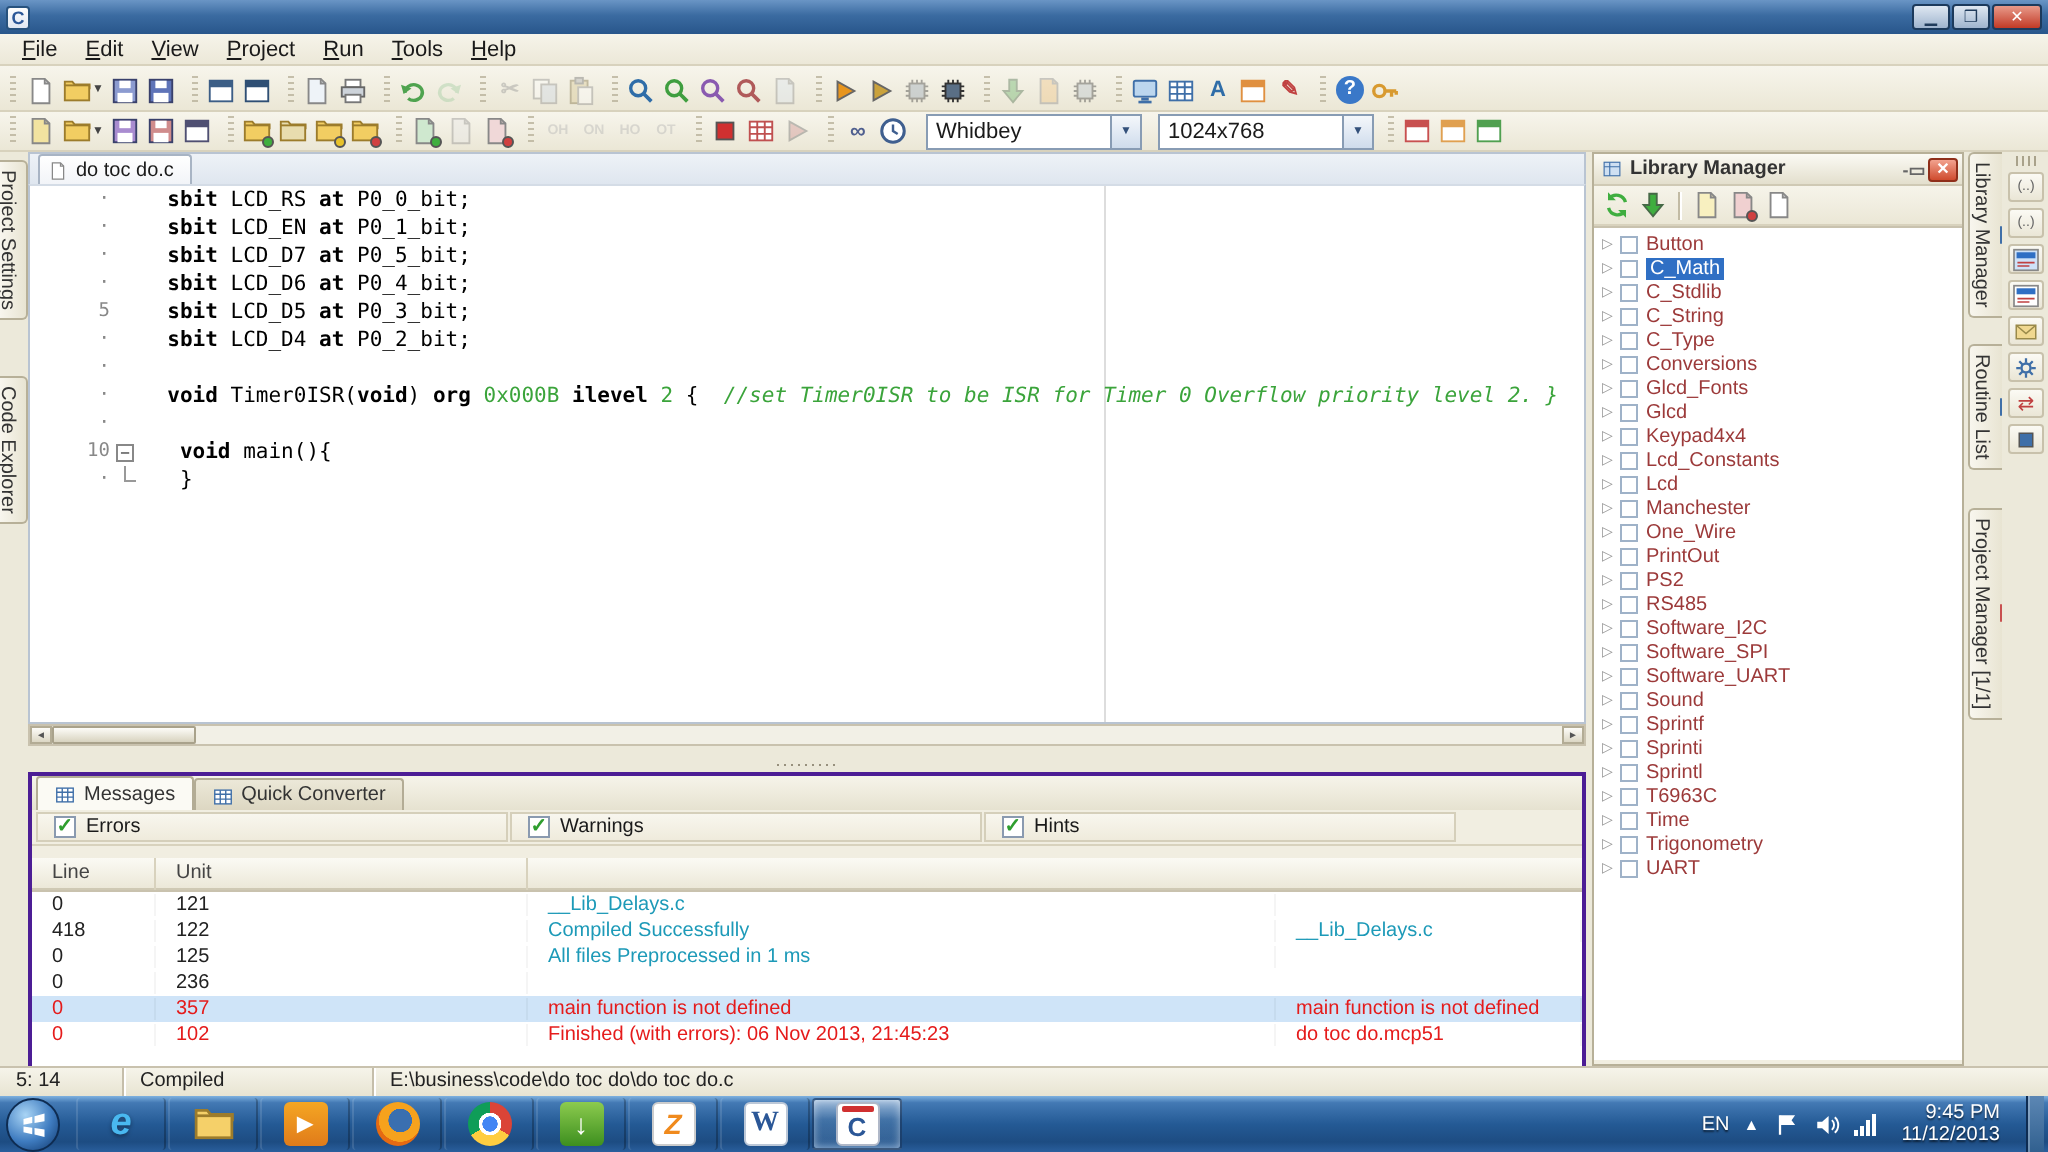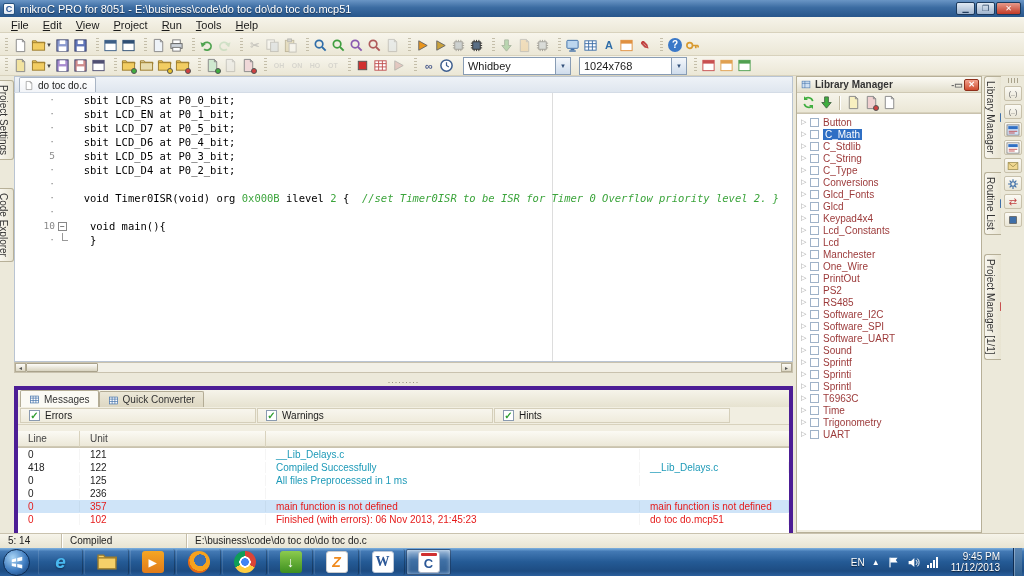--- a/index.html
+++ b/index.html
@@ -47,30 +47,30 @@
   
   #editor-tabbar{left:14px;top:76px;width:779px;height:16px;background:linear-gradient(#eef2f7,#dfe6ef);border:1px solid #b9c4d2;border-bottom:none;display:flex;align-items:flex-end;padding-left:4px}
   #editor-tab{display:flex;align-items:center;gap:4px;background:linear-gradient(#ffffff,#f2f4f8);border:1px solid #a8b4c4;border-bottom:none;border-radius:2px 2px 0 0;height:15px;padding:0 8px 0 4px;font-size:10px}
   #code-area{left:14px;top:92px;width:779px;height:270px;background:#fff;border:1px solid #b9c4d2;border-top:1px solid #d4dce6;overflow:hidden;font-family:"DejaVu Sans Mono",monospace;font-size:10.5px;line-height:14px}
   #margin-guide{position:absolute;left:537px;top:0;bottom:0;width:1px;background:#ddd}
   .cl{height:14px;white-space:pre;display:flex;position:relative}
   .cl .gut{width:40px;text-align:right;color:#888;font-size:9.5px;flex:0 0 40px}
   .cl .foldcol{width:16px;flex:0 0 16px;position:relative}
   .foldbox{position:absolute;left:3px;top:2.5px;width:9px;height:9px;border:1px solid #888;background:#fff;font-size:8px;line-height:7px;text-align:center;color:#444}
   .foldtail{position:absolute;left:7px;top:0;width:6px;height:8px;border-left:1px solid #999;border-bottom:1px solid #999}
-  .cl .k{font-weight:normal;color:#000}
+  .cl .k{font-weight:bold;color:#000}
   .cl .p{color:#000}
   .cl .n{color:#3ba43b}
   .cl .c{color:#3ba43b;font-style:italic}
   #hscroll{left:14px;top:362px;width:779px;height:11px;background:#f2f0e6;border:1px solid #c9c2ae;display:flex;align-items:center}
   .sbtn{width:11px;height:9px;background:linear-gradient(#fdfcf8,#dcd7c4);border:1px solid #b3ac95;font-size:5px;line-height:8px;text-align:center;color:#555}
   .sthumb{height:9px;background:linear-gradient(#fdfcf8,#d8d3bf);border:1px solid #a9a28b;border-radius:1px}
   #splitter{left:14px;top:373px;width:779px;height:13px;display:flex;align-items:center;justify-content:center;color:#8a8370;font-size:9px;letter-spacing:1px}
   
-  #bottom{left:14px;top:386px;width:779px;height:147px;background:#f1eee1;border:4px solid #4c1d95}
+  #bottom{left:14px;top:386px;width:779px;height:147px;background:#f1eee1;border:2px solid #4c1d95}
   #msg-tabs{height:17px;display:flex;align-items:flex-end;padding-left:2px;background:linear-gradient(#f6f4ea,#e6e2d0)}
   .mtab{display:flex;align-items:center;gap:4px;height:16px;padding:0 8px;border:1px solid #b3ac95;border-bottom:none;border-radius:2px 2px 0 0;background:linear-gradient(#ece8d8,#ddd7c2);font-size:10px;color:#333}
   .mtab.active{background:#fbfaf4;height:17px}
   .mtab .ticon{width:11px;height:10px}
   #msg-filters{height:18px;display:flex;border-bottom:1px solid #d8d2bd;background:#f1eee1;padding:1px 2px}
   .fcell{width:236px;display:flex;align-items:center;gap:5px;border:1px solid #d5cfba;background:linear-gradient(#f8f6ee,#efebdc);padding-left:8px;margin-right:1px;font-size:10px}
   .cb{width:11px;height:11px;background:#fff;border:1px solid #8a9ab0;color:#2f9e2f;font-size:10px;font-weight:bold;line-height:9px;text-align:center}
   #msg-gap{height:6px}
   #msg-table{background:#fff;height:98px;border-top:1px solid #c9c2ae}
   .mrow{display:grid;grid-template-columns:62px 186px 374px 1fr;height:13px;align-items:center;font-size:10px}
@@ -113,21 +113,20 @@
   .bars{display:flex;align-items:flex-end;gap:1px;height:11px}
   .bars i{width:2px;background:#fff;display:block}
   #clock{text-align:right;font-size:10px;line-height:11px;text-shadow:0 1px 1px rgba(0,0,0,.6);padding:0 6px}
   #show-desktop{width:9px;height:28px;background:linear-gradient(180deg,#5c87b4,#31608f);border-left:1px solid #0e2c52;box-shadow:inset 1px 0 0 rgba(255,255,255,.3)}
 </style>
 </head>
 <body>
 
 <div id="titlebar" class="abs">
   <div id="app-icon">C</div>
-  <div id="title-text">mikroC PRO for 8051 - E:\business\code\do toc do\do toc do.mcp51</div>
   <div class="winbtns">
     <div class="winbtn">▁</div>
     <div class="winbtn">❒</div>
     <div class="winbtn close">✕</div>
   </div>
 </div>
 
 <div id="menubar" class="abs">
     <span class="menu-item"><u>F</u>ile</span>
     <span class="menu-item"><u>E</u>dit</span>

